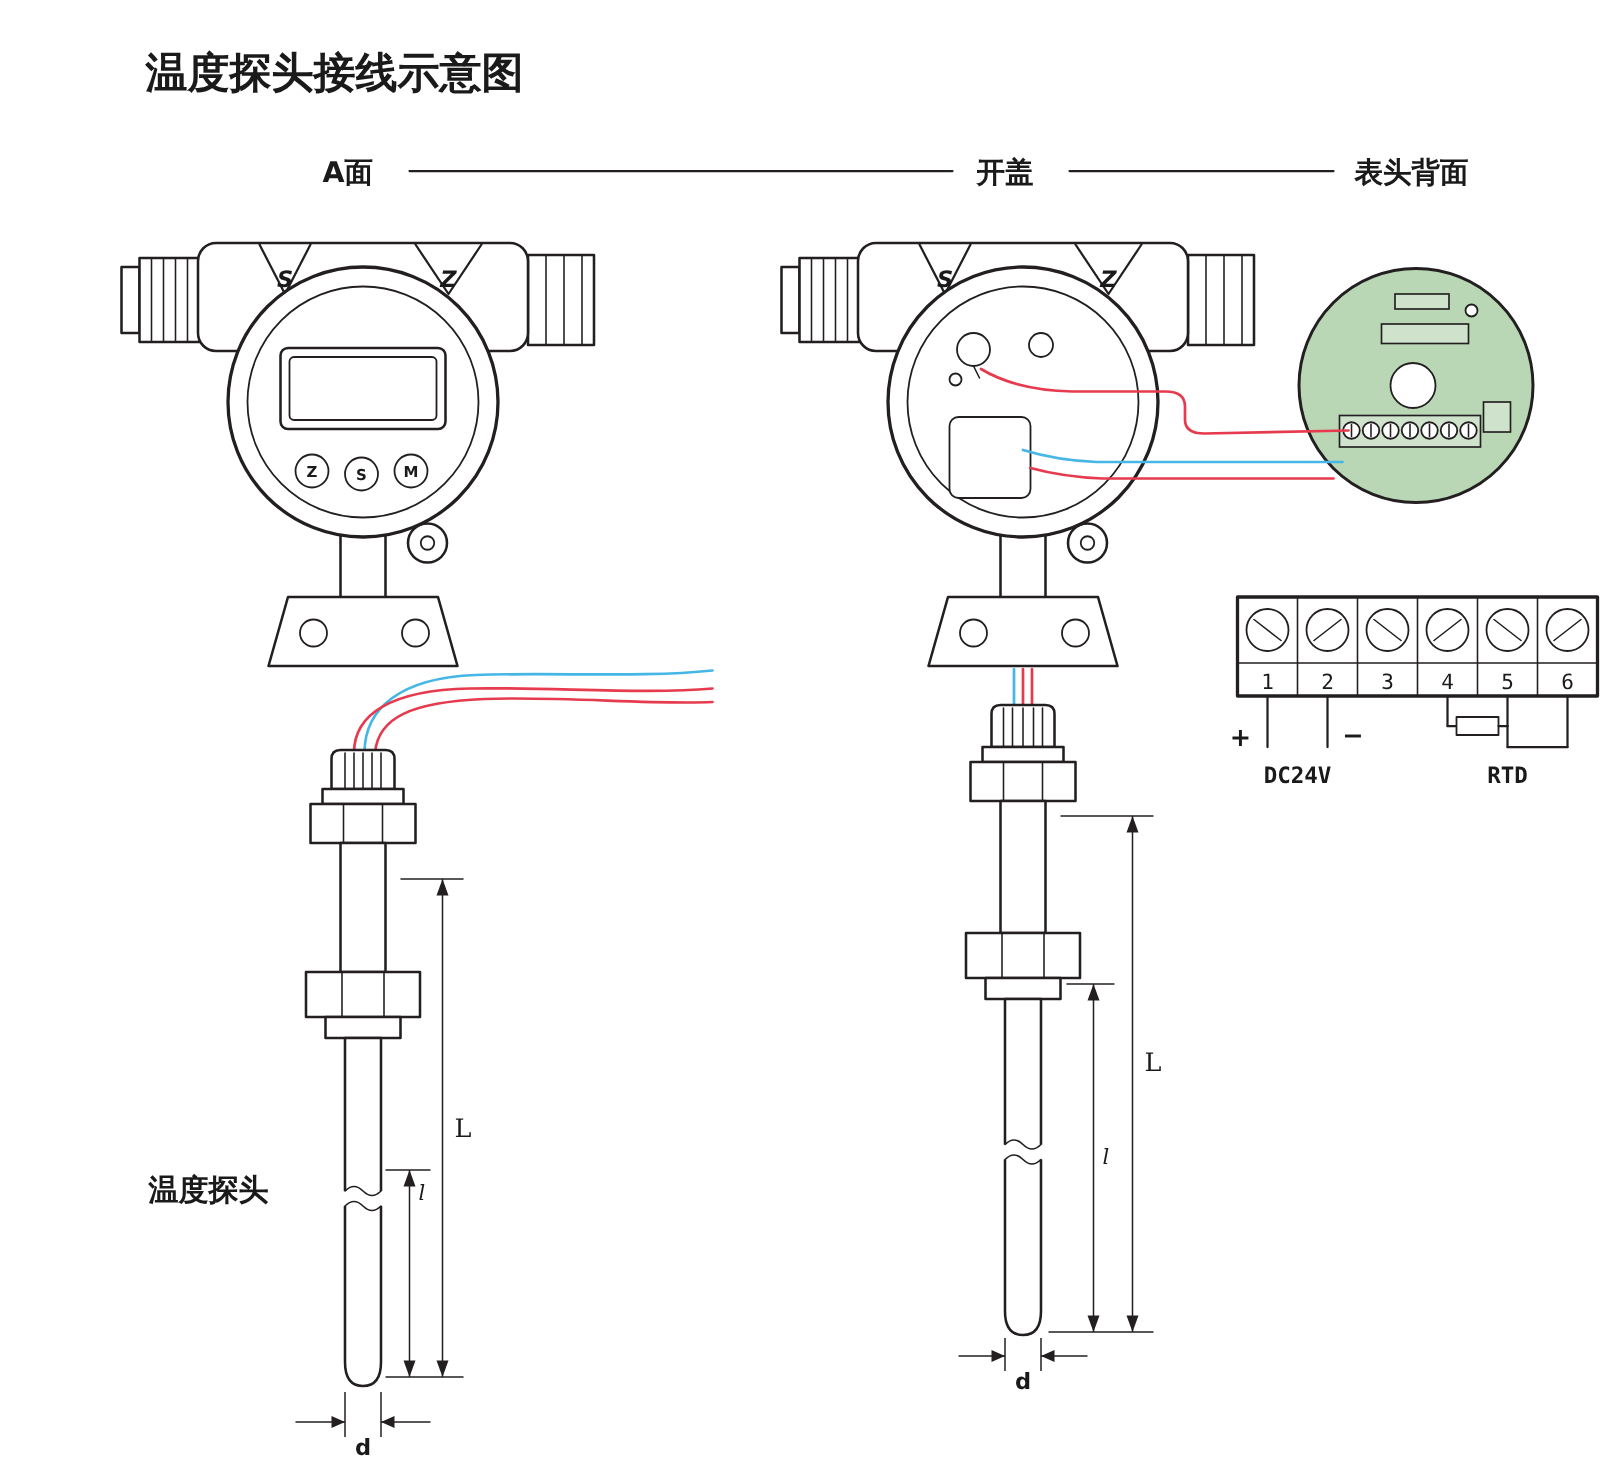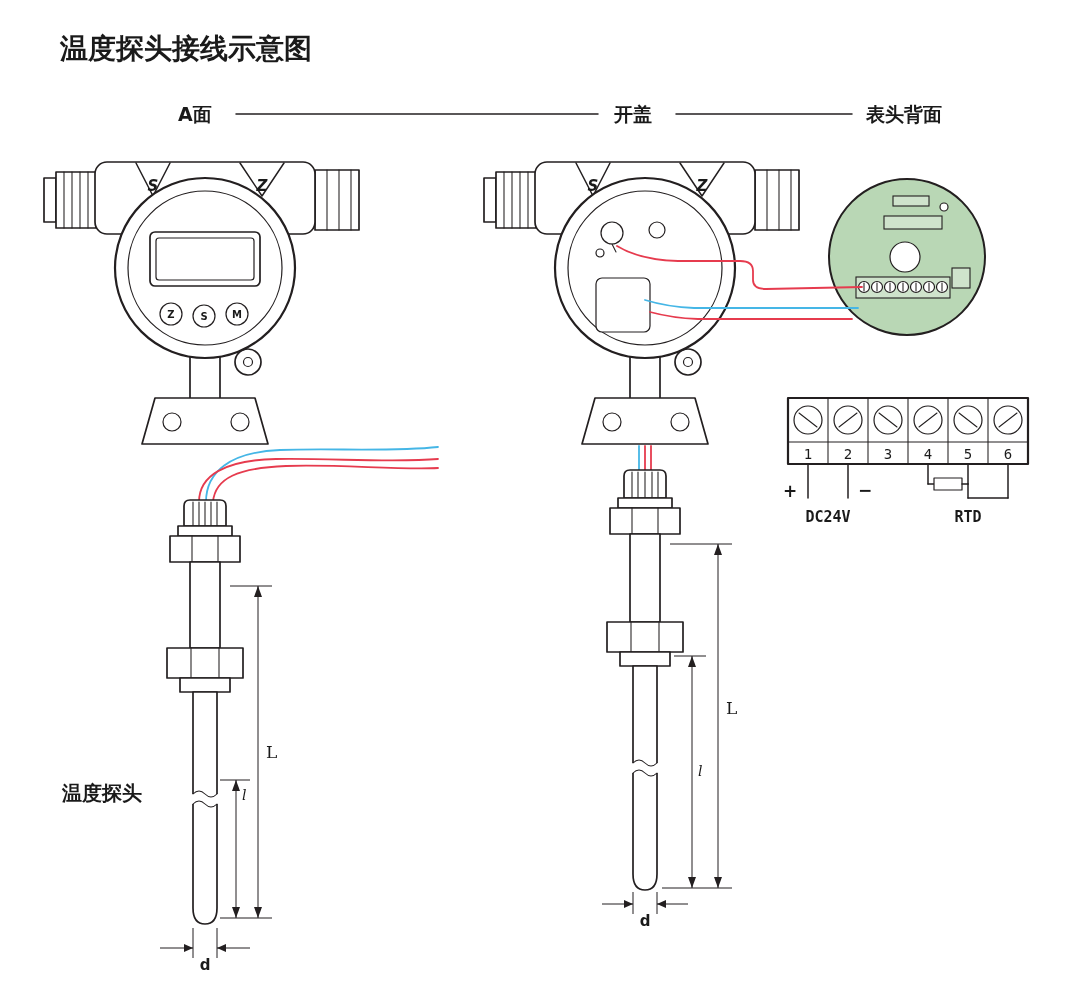--- a/index.html
+++ b/index.html
@@ -1,17 +1,17 @@
 <!DOCTYPE html>
 <html><head>
 <meta charset="utf-8">
 <style>
   html,body{margin:0;padding:0;background:#ffffff;}
   .page{position:relative;width:1040px;height:982px;background:#fff;overflow:hidden;
-        font-family:"DejaVu Sans",sans-serif;}
+        font-family:"DejaVu Sans",sans-serif;padding-left:37px;}
   svg{display:block;}
   svg text{fill:#1a1a1a;}
   .t-title{font-size:28px;font-weight:bold;}
   .t-section{font-size:19px;font-weight:bold;}
   .t-housing{font-size:15px;font-weight:bold;font-style:italic;}
   .t-btn{font-size:10px;font-weight:bold;}
   .t-dim{font-family:"DejaVu Serif",serif;font-size:17px;}
   .t-dim-sm{font-family:"DejaVu Serif",serif;font-style:italic;font-size:14px;}
   .t-d{font-size:15px;font-weight:bold;}
   .t-num{font-family:"DejaVu Sans Mono",monospace;font-size:14px;}

